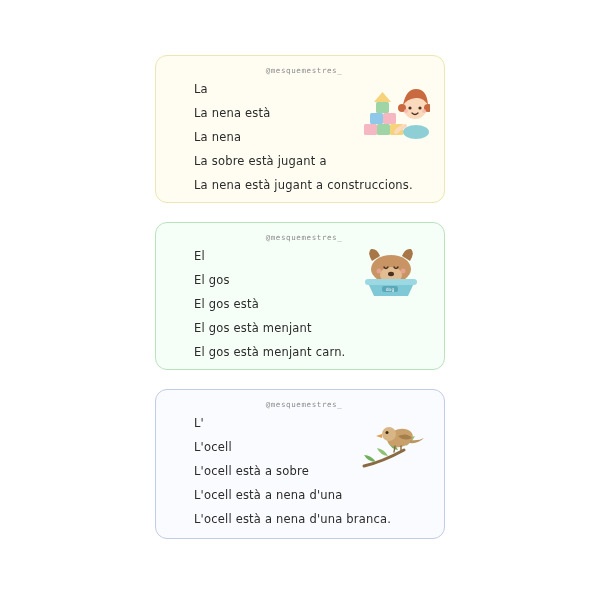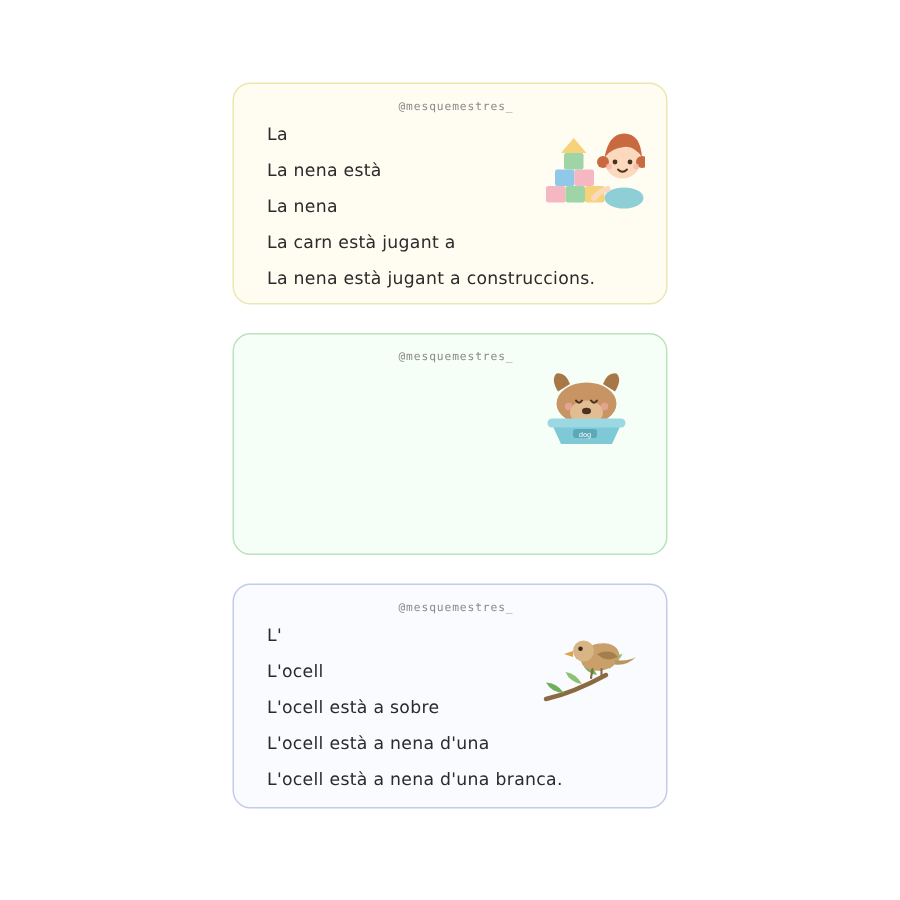--- a/index.html
+++ b/index.html
@@ -51,20 +51,21 @@
     text-align: center;
     font-size: 7.5px;
     color: #8a8a8a;
     letter-spacing: 0.6px;
     margin: 0 0 9px 0;
     font-family: "DejaVu Sans Mono", monospace;
   }
   .lines {
     position: relative;
     z-index: 2;
+    margin-left: 16px;
   }
   .line {
     font-size: 11.5px;
     color: #2b2b2b;
     line-height: 1;
     margin-bottom: 12.5px;
     letter-spacing: 0.2px;
     white-space: nowrap;
   }
   .line:last-child {
@@ -107,21 +108,21 @@
         <path d="M52 33 q3 3 6 0" stroke="#4a3122" stroke-width="1.2" fill="none" stroke-linecap="round"></path>
         <circle cx="46" cy="31" r="2" fill="#f7b7b0" opacity="0.8"></circle>
         <circle cx="64" cy="31" r="2" fill="#f7b7b0" opacity="0.8"></circle>
         <path d="M45 46 q-6 2 -9 6" stroke="#fbd9bd" stroke-width="4" fill="none" stroke-linecap="round"></path>
       </svg>
     </div>
     <div class="lines">
       <div class="line">La</div>
       <div class="line">La nena està</div>
       <div class="line">La nena</div>
-      <div class="line">La carn està jugant a</div>
+      <div class="line">La sobre està jugant a</div>
       <div class="line">La nena està jugant a construccions.</div>
     </div>
   </div>
 
   <div class="card card-2">
     <div class="watermark">@mesquemestres_</div>
     <div class="art art-2">
       <svg width="62" height="56" viewBox="0 0 62 56" xmlns="http://www.w3.org/2000/svg">
 
         <ellipse cx="31" cy="24" rx="20" ry="14" fill="#c89464"></ellipse>
@@ -132,20 +133,27 @@
         <path d="M34 22 q2 3 4 0" stroke="#4a3122" stroke-width="1.4" fill="none" stroke-linecap="round"></path>
         <ellipse cx="31" cy="29" rx="3" ry="2.2" fill="#4a3122"></ellipse>
         <circle cx="19" cy="26" r="2.5" fill="#f0a9a0" opacity="0.7"></circle>
         <circle cx="43" cy="26" r="2.5" fill="#f0a9a0" opacity="0.7"></circle>
 
         <path d="M8 38 h46 l-6 13 h-34z" fill="#7fc9d6"></path>
         <rect x="5" y="34" width="52" height="6" rx="3" fill="#9bd8e2"></rect>
         <rect x="22" y="41" width="16" height="6" rx="2" fill="#5ba8b8"></rect>
         <text x="30" y="46" font-size="4.5" fill="#ffffff" text-anchor="middle" font-family="DejaVu Sans, sans-serif">dog</text>
       </svg>
+    </div>
+    <div class="lines">
+      <div class="line">El</div>
+      <div class="line">El gos</div>
+      <div class="line">El gos està</div>
+      <div class="line">El gos està menjant</div>
+      <div class="line">El gos està menjant carn.</div>
     </div>
   </div>
 
   <div class="card card-3">
     <div class="watermark">@mesquemestres_</div>
     <div class="art art-3">
       <svg width="64" height="56" viewBox="0 0 64 56" xmlns="http://www.w3.org/2000/svg">
 
         <path d="M2 46 q18 -4 40 -16" stroke="#8a6a42" stroke-width="3" fill="none" stroke-linecap="round"></path>
         <path d="M14 42 q-5 -7 -12 -7 q4 7 12 7z" fill="#6fae5a"></path>

